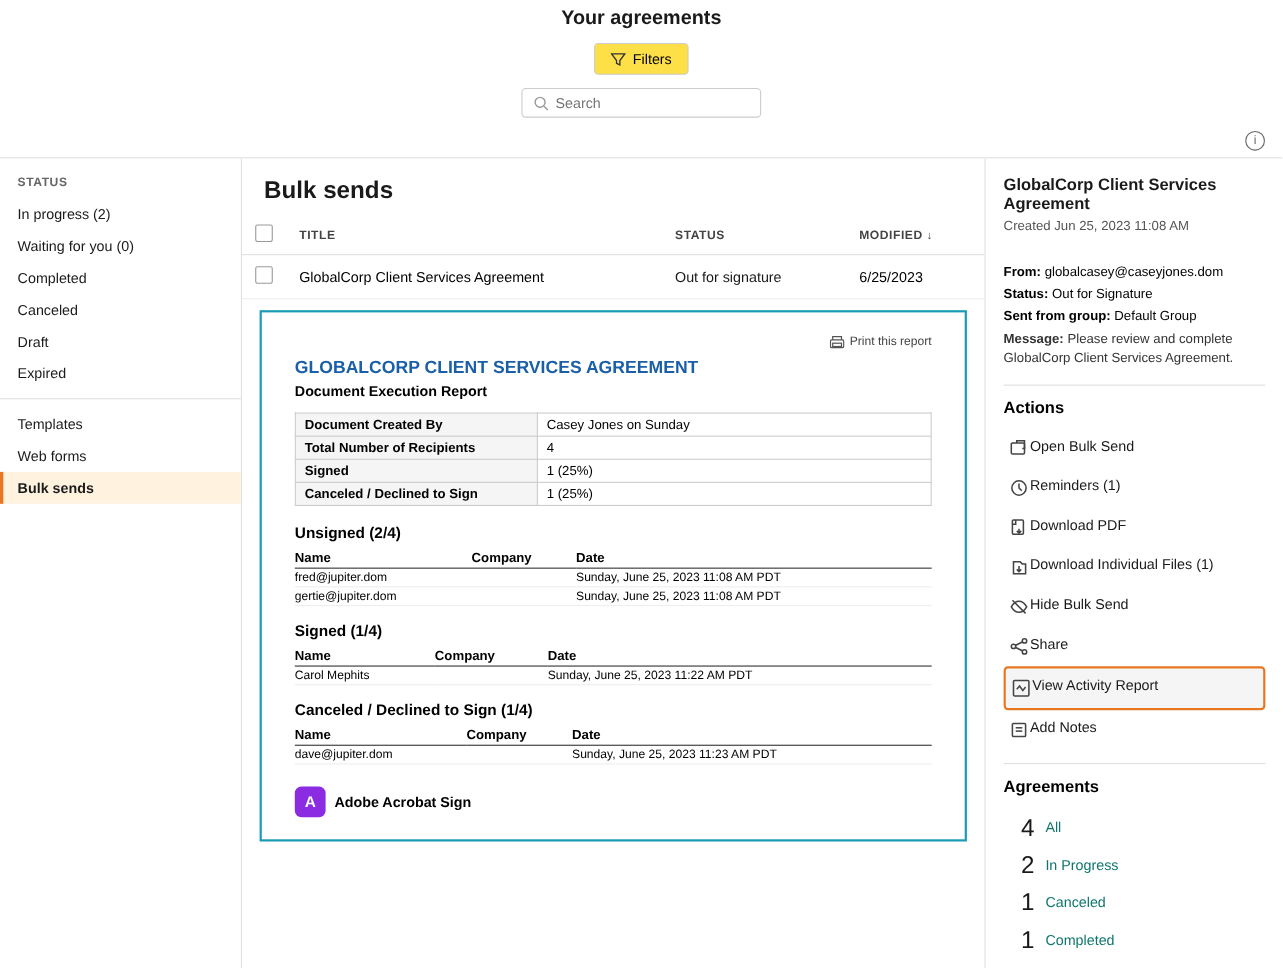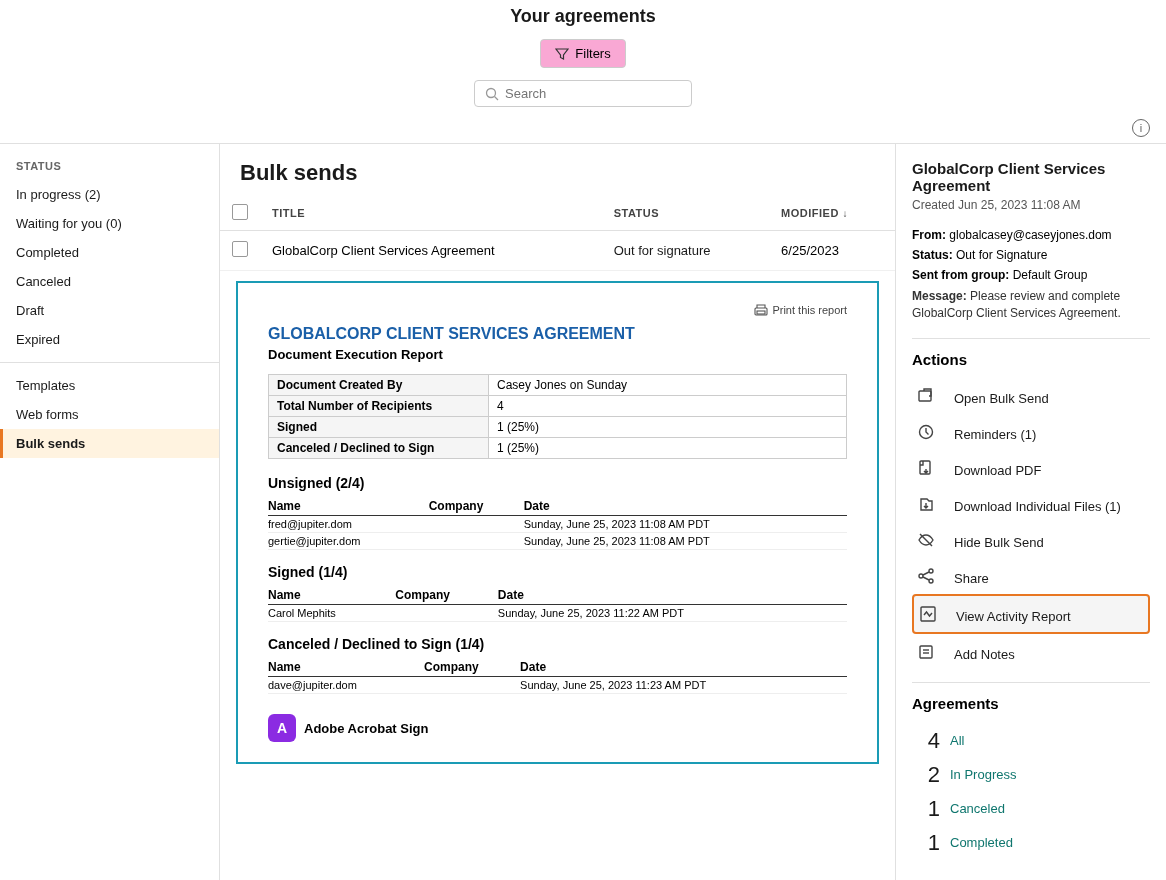--- a/index.html
+++ b/index.html
@@ -1,21 +1,21 @@
 <!DOCTYPE html>
 <html><head>
   <meta charset="utf-8">
   <style>
     * { box-sizing: border-box; margin: 0; padding: 0; }
     body { font-family: -apple-system, BlinkMacSystemFont, 'Segoe UI', Arial, sans-serif; font-size: 13px; background: #fff; display: flex; flex-direction: column; height: 880px; overflow: hidden; }
 
     
     .top-bar { display: flex; align-items: center; padding: 6px 16px; border-bottom: 1px solid #e0e0e0; gap: 12px; min-height: 52px; flex-direction: column; }
     .top-bar-title { font-size: 18px; font-weight: 600; color: #1a1a1a; white-space: nowrap; }
-    .filter-btn { display: flex; align-items: center; gap: 6px; padding: 6px 14px; border: 1px solid #ccc; border-radius: 4px; background: #f9a8d4; cursor: pointer; font-size: 13px; }
+    .filter-btn { display: flex; align-items: center; gap: 6px; padding: 6px 14px; border: 1px solid #ccc; border-radius: 4px; background: #fde047; cursor: pointer; font-size: 13px; }
     .search-wrapper { display: flex; align-items: center; flex: 1; border: 1px solid #ccc; border-radius: 4px; padding: 5px 10px; gap: 6px; max-width: 380px; }
     .search-wrapper input { border: none; outline: none; flex: 1; font-size: 13px; color: #be185d; }
     .info-icon { width: 18px; height: 18px; border-radius: 50%; border: 1px solid #666; display: flex; align-items: center; justify-content: center; font-size: 11px; color: #666; cursor: pointer; margin-left: auto; }
 
     
     .main-layout { display: flex; flex: 1; overflow: hidden; }
 
     
     .sidebar { width: 220px; border-right: 1px solid #e0e0e0; padding: 16px 0; flex-shrink: 0; overflow-y: auto; }
     .sidebar-section-label { font-size: 11px; font-weight: 700; color: #666; padding: 0 16px 8px 16px; letter-spacing: 0.5px; }
@@ -45,26 +45,26 @@
     .section-title { font-size: 14px; font-weight: 700; margin: 14px 0 6px 0; }
     .recipients-table { width: 100%; border-collapse: collapse; margin-bottom: 12px; }
     .recipients-table th { text-align: left; font-weight: 700; font-size: 12px; border-bottom: 1px solid #333; padding: 2px 0; }
     .recipients-table td { font-size: 11px; padding: 2px 0; border-bottom: 1px solid #eee; }
     .adobe-sign-logo { display: flex; align-items: center; gap: 8px; margin-top: 20px; font-size: 13px; font-weight: 600; }
     .adobe-logo-icon { width: 28px; height: 28px; background: #8b2be2; border-radius: 6px; display: flex; align-items: center; justify-content: center; color: white; font-weight: 700; font-size: 14px; }
 
     
     .right-panel { width: 270px; flex-shrink: 0; overflow-y: auto; padding: 16px; }
     .right-panel-title { font-size: 15px; font-weight: 700; color: #1a1a1a; margin-bottom: 4px; }
-    .right-panel-meta { font-size: 12px; color: #555; margin-bottom: 16px; }
+    .right-panel-meta { font-size: 12px; color: #555; margin-bottom: 28px; }
     .right-panel-row { font-size: 12px; margin-bottom: 6px; }
     .right-panel-row strong { font-weight: 700; }
     .right-panel-message { font-size: 12px; color: #333; margin-bottom: 16px; line-height: 1.4; }
     .actions-title { font-size: 15px; font-weight: 700; margin-bottom: 10px; }
-    .action-item { display: flex; align-items: flex-end; gap: 18px; padding: 8px 4px; cursor: pointer; border-radius: 4px; font-size: 13px; color: #1a1a1a; }
+    .action-item { display: flex; align-items: flex-start; gap: 0; padding: 8px 4px; cursor: pointer; border-radius: 4px; font-size: 13px; color: #1a1a1a; }
     .action-item.highlighted { background: #f5f5f5; border: 2px solid #e87722; border-radius: 4px; }
     .action-icon { width: 20px; height: 20px; display: flex; align-items: center; justify-content: center; color: #444; flex-shrink: 0; }
     .right-divider { height: 1px; background: #e0e0e0; margin: 12px 0; }
     .agreements-summary { margin-top: 4px; }
     .agreements-summary-title { font-size: 15px; font-weight: 700; margin-bottom: 12px; }
     .summary-stat { display: flex; align-items: center; gap: 10px; padding: 4px 0; font-size: 13px; }
     .summary-stat-num { font-size: 22px; font-weight: 300; color: #1a1a1a; min-width: 28px; text-align: right; }
     .summary-stat-label { font-size: 13px; color: #0f766e; }
   </style>
 </head>

